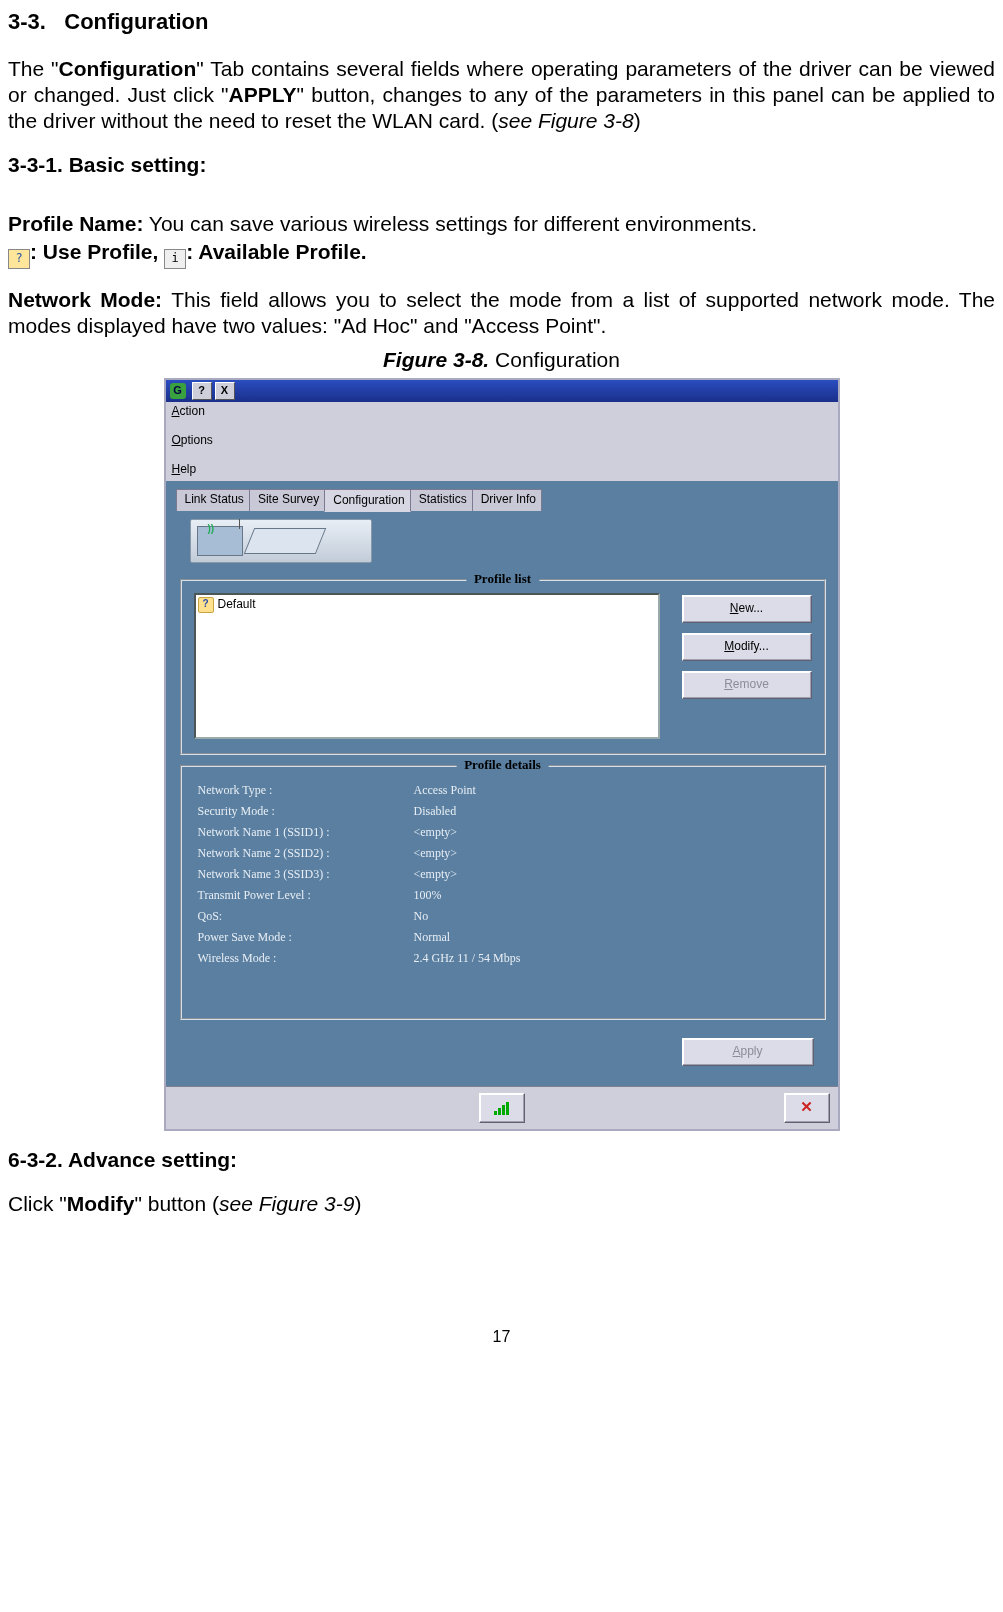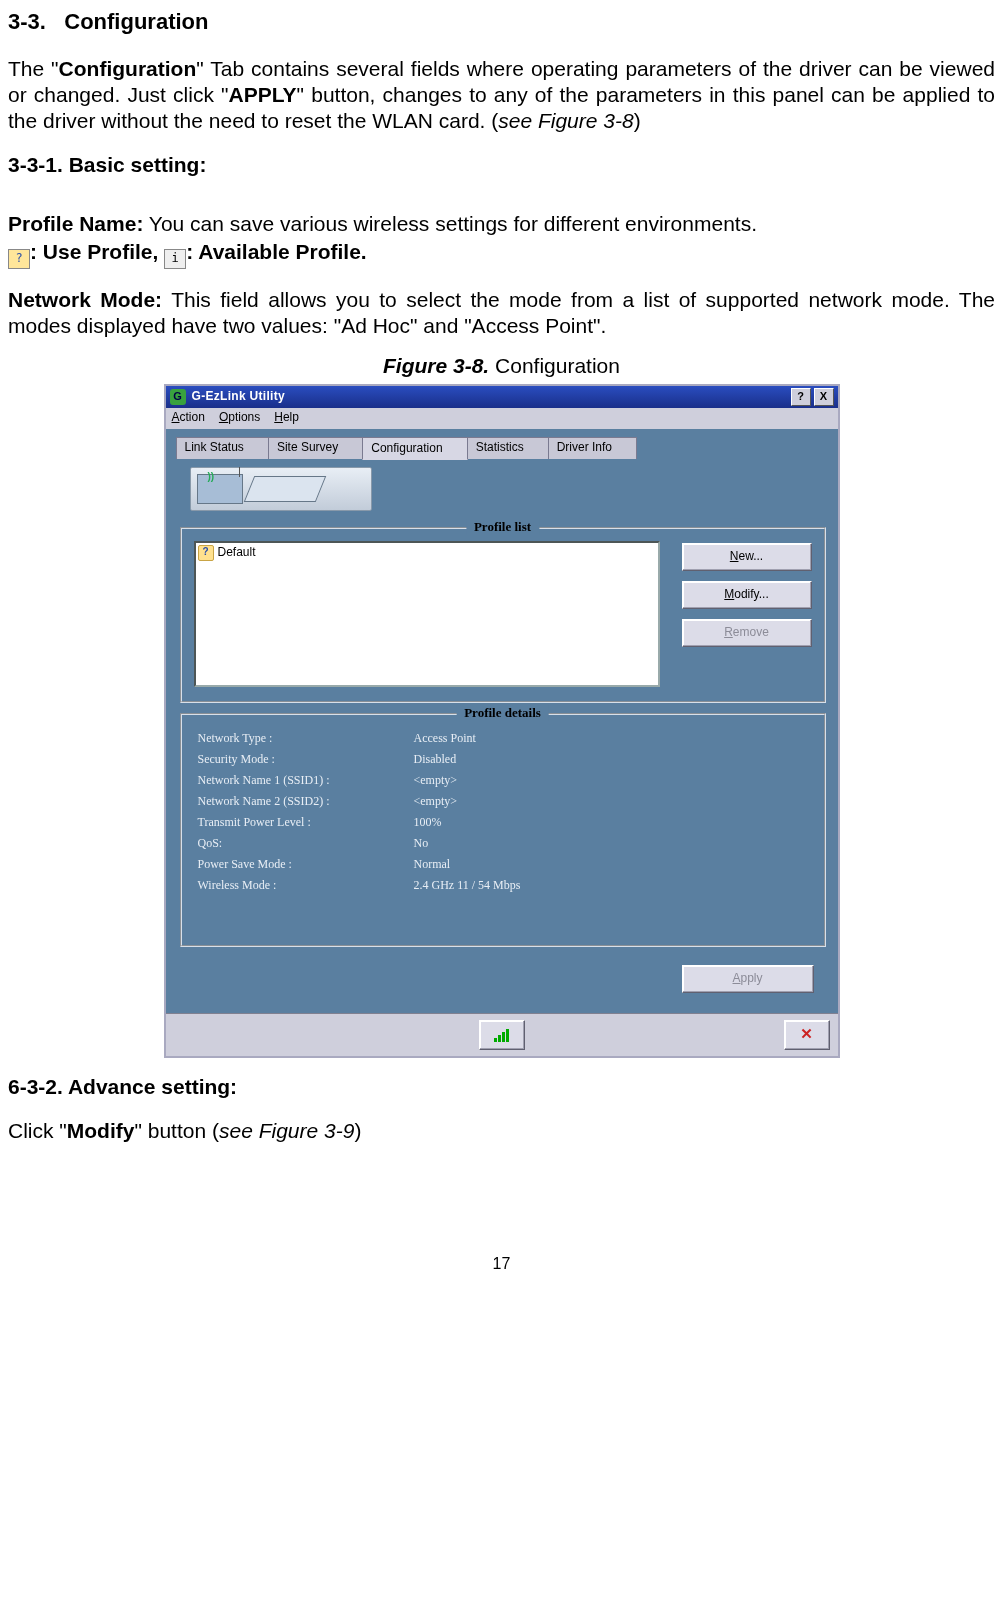--- a/index.html
+++ b/index.html
@@ -63,38 +63,39 @@
     font-size: 11px; font-weight: bold;
     display:flex; align-items:center; justify-content:center;
     color:#000;
   }
   .menubar {
     background: #cfcfdc;
     padding: 2px 6px 4px 6px;
     display: flex;
     gap: 14px;
     font-size: 12px;
+    flex-direction: column;
   }
   .menubar span { border-bottom: 0; }
   .menubar .ul { text-decoration: underline; }
 
   .workarea {
     background: #5a7fa0;
     padding: 8px 10px 8px 10px;
   }
   .tabs {
     display: flex;
     gap: 0;
     margin-bottom: 8px;
   }
   .tab {
     background: #c8c8d6;
     border: 1px solid #7a7a90;
     border-bottom: none;
-    padding: 2px 24px 3px 8px;
+    padding: 2px 5px 3px 8px;
     margin-right: -1px;
     font-size: 12px;
     position: relative;
   }
   .tab.active {
     background: #d7d7e4;
     border-bottom: 1px solid #d7d7e4;
     z-index: 2;
     padding-top:3px;
     margin-bottom:-1px;
@@ -199,31 +200,30 @@
 
 <div class="sub-head">3-3-1. Basic setting:</div>
 
 <p style="margin-bottom:2px;margin-top:32px;">
   <span class="bold">Profile Name:</span><span> You can save various wireless settings for different environments.</span>
 </p>
 <p>
   <span class="icon-box" style="color:#2b4fa8;background:#ffe69a;">?</span><span class="bold">: Use Profile, </span><span class="icon-box">i</span><span class="bold">: Available Profile.</span>
 </p>
 
-<p style="margin-bottom:14px;">
+<p style="margin-bottom:8px;">
   <span class="bold">Network Mode:</span><span> This field allows you to select the mode from a list of supported network mode. The modes displayed have two values: "Ad Hoc" and "Access Point".</span>
 </p>
 <p class="fig-caption">
   <span class="bold italic">Figure 3-8.</span><span>   Configuration</span>
 </p>
 
 <div class="app">
   <div class="titlebar">
     <div class="app-icon">G</div>
-    <div class="title-text">G-EzLink Utility</div>
     <div class="titlebar-btns">
       <div class="titlebar-btn">?</div>
       <div class="titlebar-btn">X</div>
     </div>
   </div>
 
   <div class="menubar">
     <span><span class="ul">A</span><span>ction</span></span>
     <span><span class="ul">O</span>ptions</span>
     <span><span class="ul">H</span>elp</span>
@@ -288,20 +288,24 @@
             </tr>
         <tr>
               <td>Network Name 1 (SSID1) :</td>
               <td>&lt;empty&gt;</td>
             </tr>
         <tr>
               <td>Network Name 2 (SSID2) :</td>
               <td>&lt;empty&gt;</td>
             </tr>
         <tr>
+              <td>Network Name 3 (SSID3) :</td>
+              <td>&lt;empty&gt;</td>
+            </tr>
+        <tr>
               <td>Transmit Power Level :</td>
               <td>100%</td>
             </tr>
         <tr>
               <td>QoS:</td>
               <td>No</td>
             </tr>
         <tr>
               <td>Power Save Mode :</td>
               <td>Normal</td>

